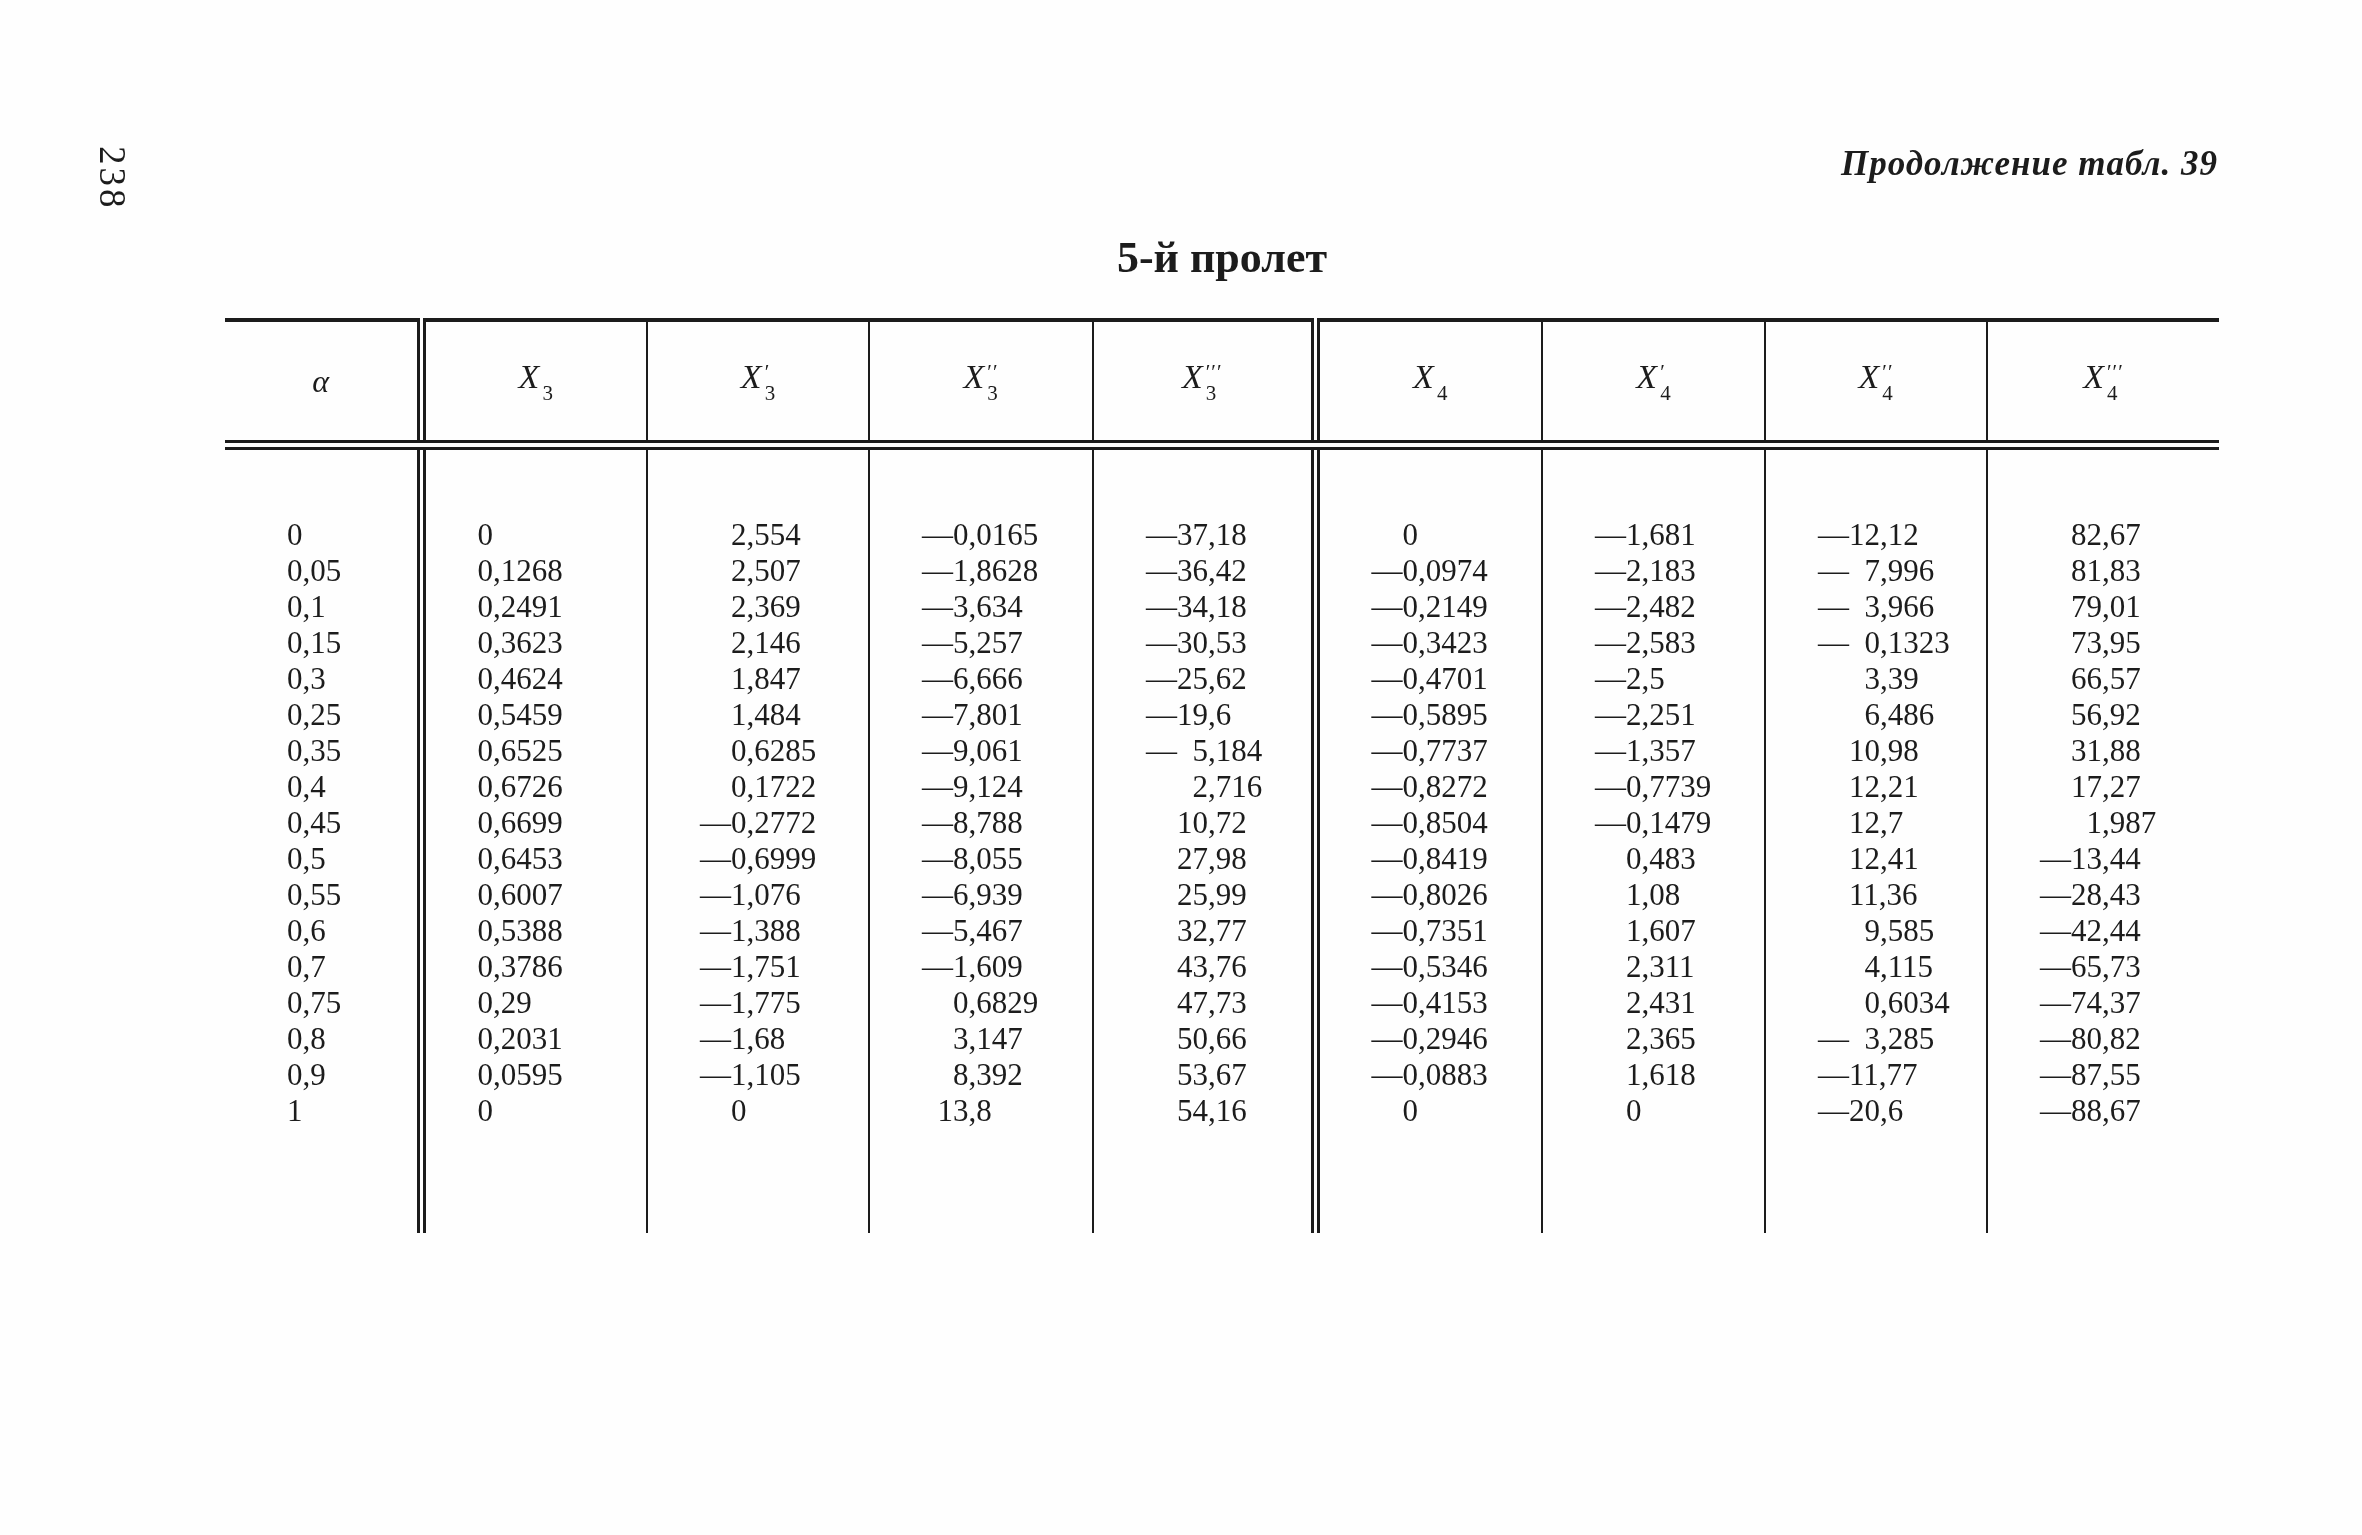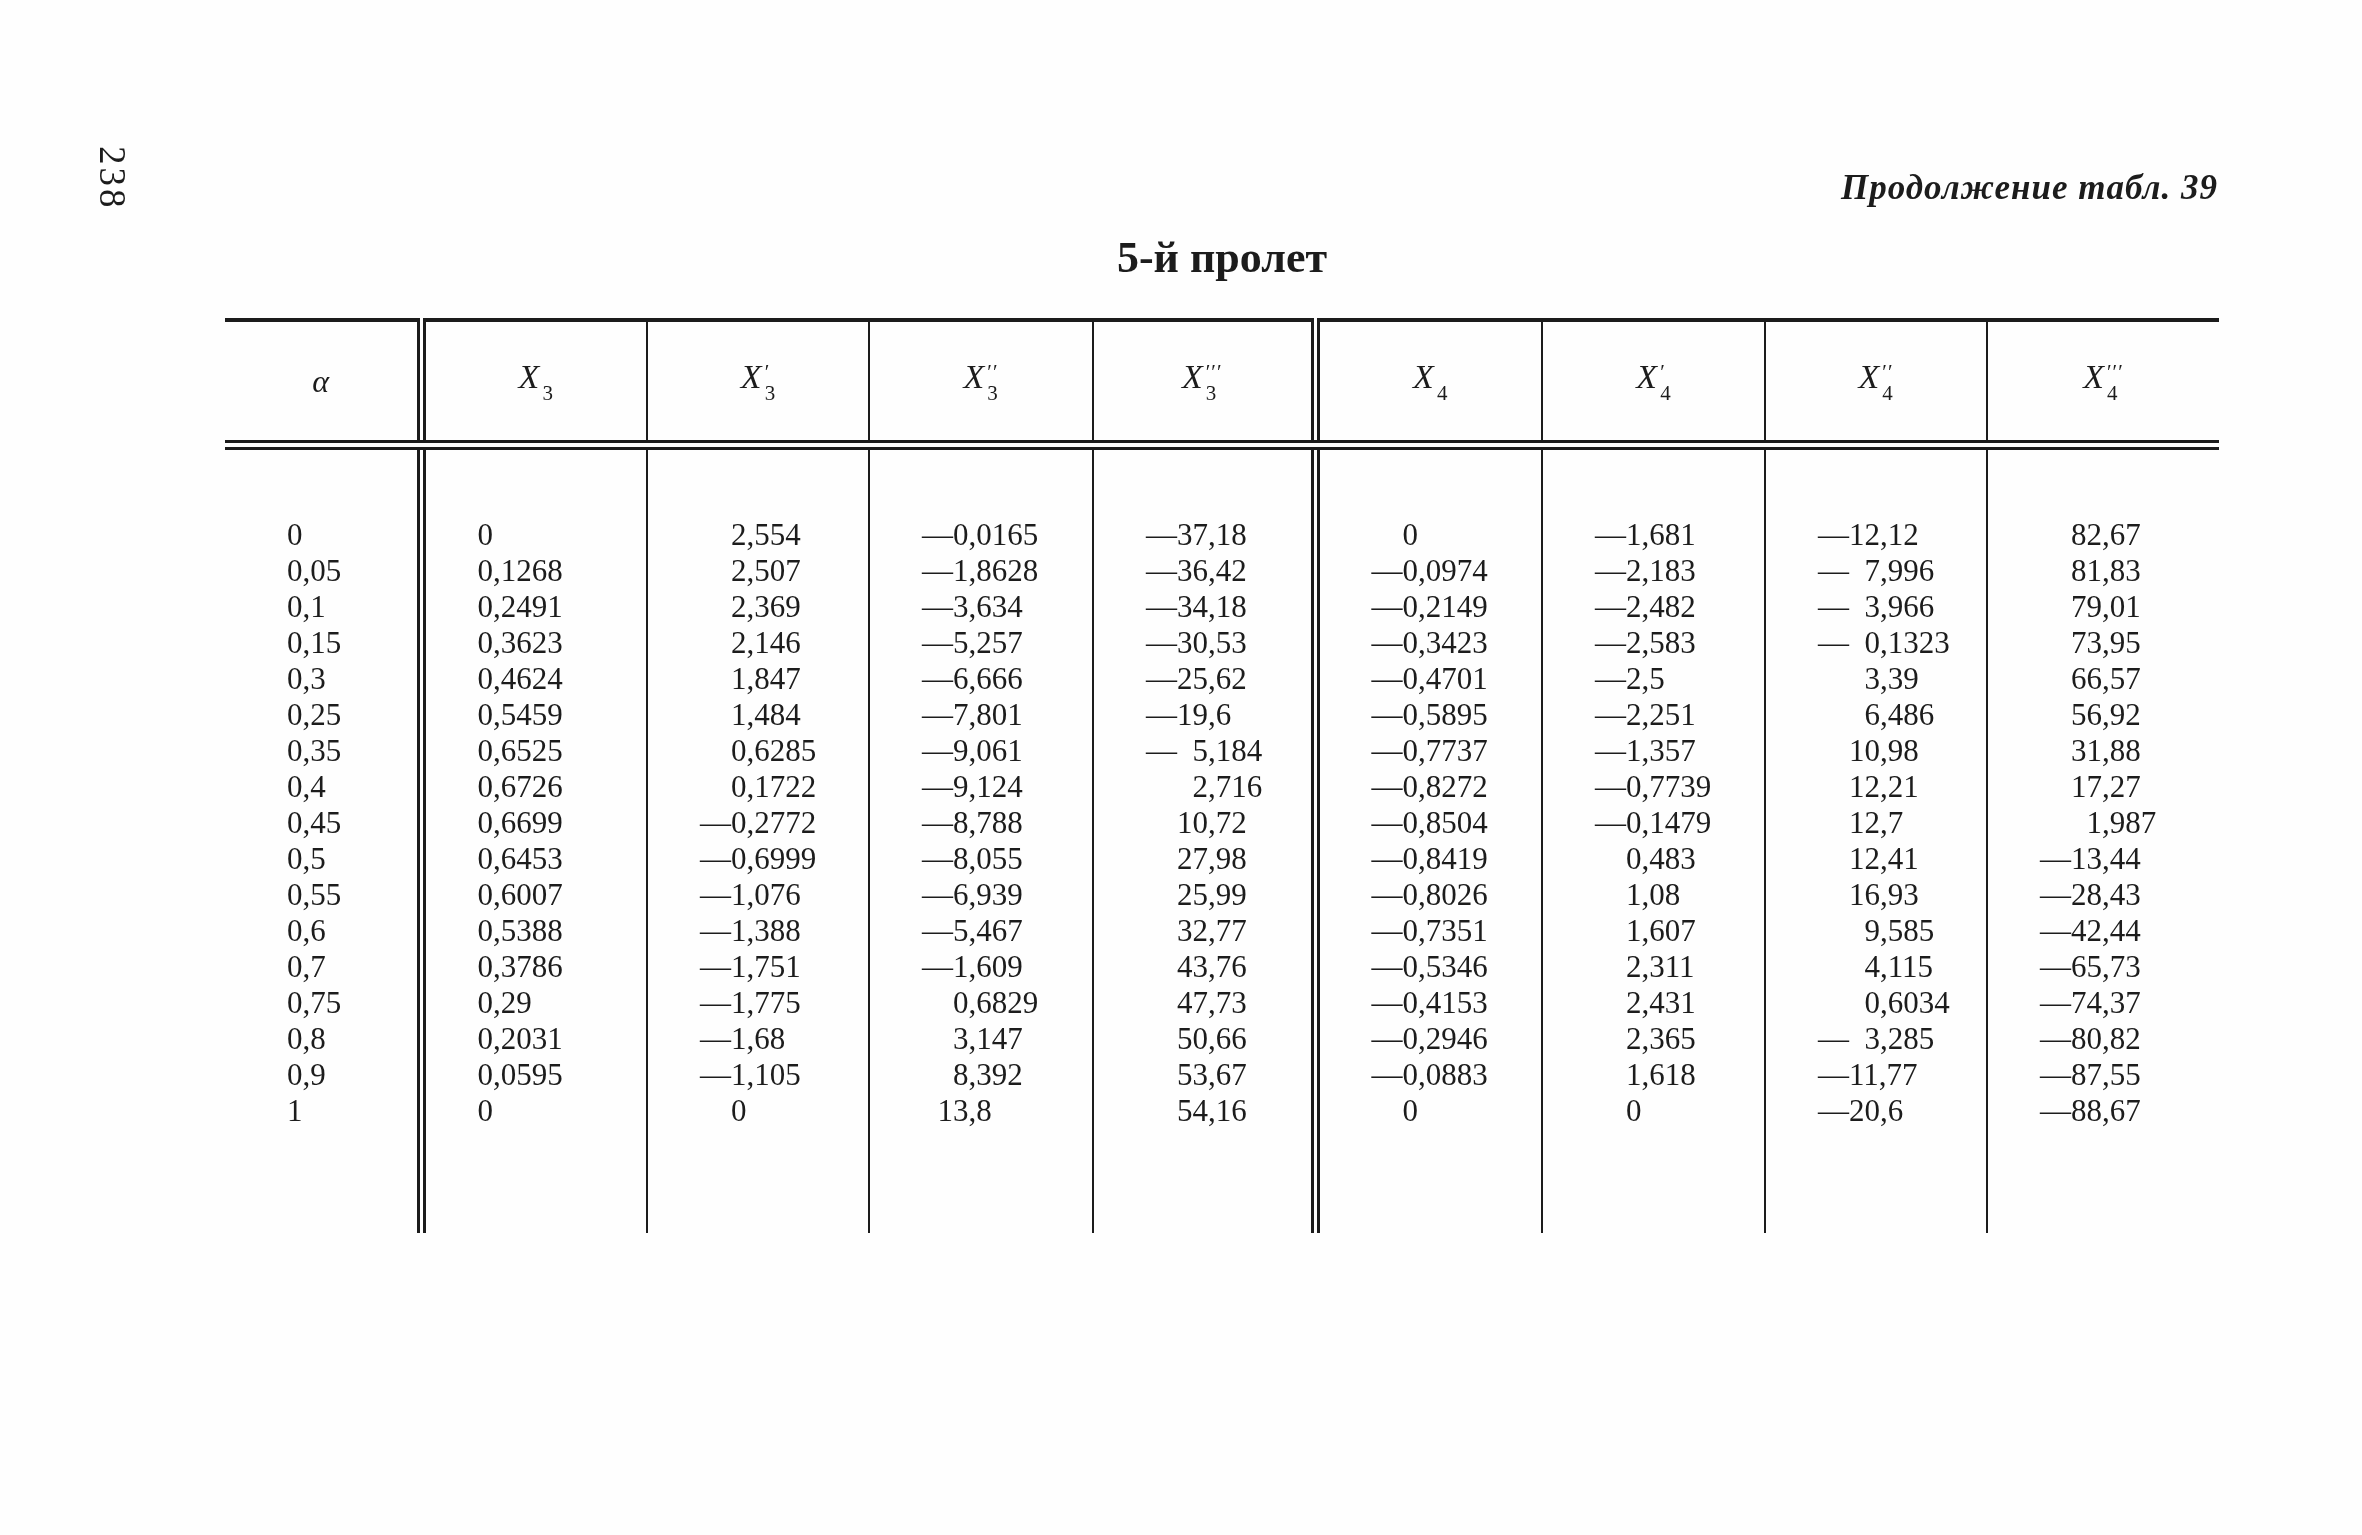--- a/index.html
+++ b/index.html
@@ -18,21 +18,21 @@
     position: absolute;
     left: 134px; top: 146px;
     font-size: 37px;
     letter-spacing: 3px;
     transform: rotate(90deg);
     transform-origin: left top;
     white-space: nowrap;
   }
   .caption-continuation {
     position: absolute;
-    top: 168px; right: 144px;
+    top: 144px; right: 144px;
     font-size: 35px;
     font-style: italic;
     font-weight: bold;
     letter-spacing: 1px;
   }
   .table-title {
     position: absolute;
     top: 232px; left: 225px; width: 1994px;
     text-align: center;
     font-size: 44px;
@@ -251,21 +251,21 @@
             <td>—13,44</td>
           </tr>
           <tr>
             <td>0,55</td>
             <td>0,6007</td>
             <td>—1,076</td>
             <td>—6,939</td>
             <td> 25,99</td>
             <td>—0,8026</td>
             <td> 1,08</td>
-            <td> 16,93</td>
+            <td> 11,36</td>
             <td>—28,43</td>
           </tr>
           <tr>
             <td>0,6</td>
             <td>0,5388</td>
             <td>—1,388</td>
             <td>—5,467</td>
             <td> 32,77</td>
             <td>—0,7351</td>
             <td> 1,607</td>

